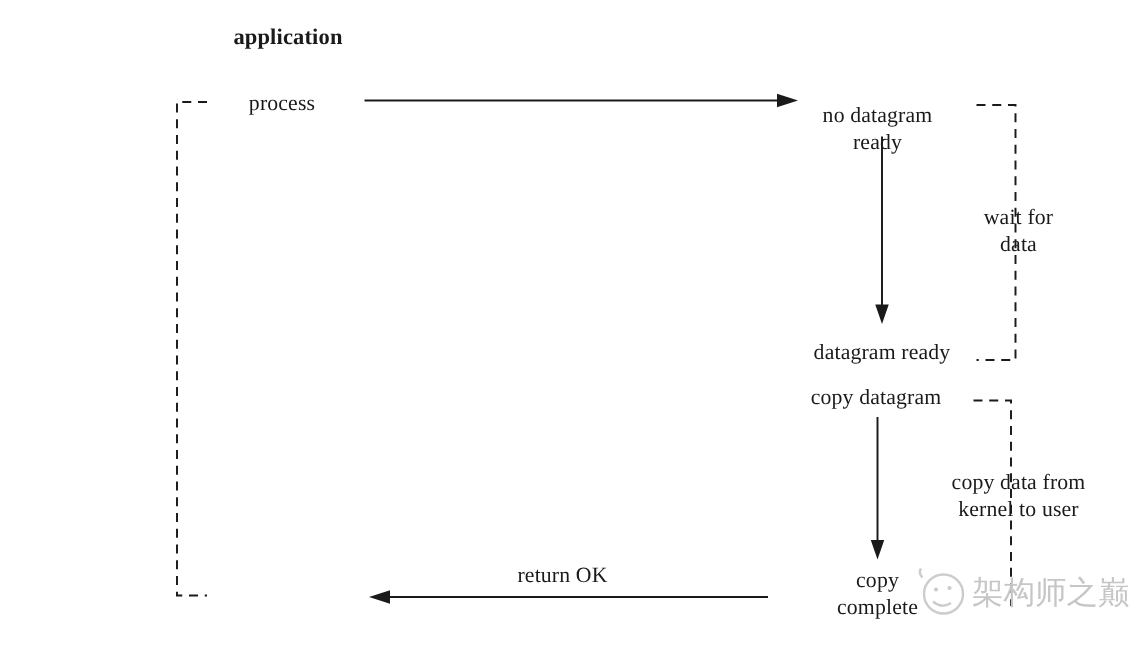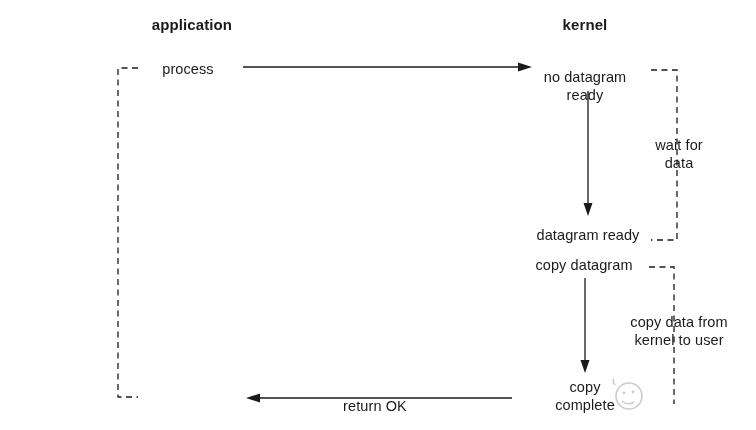--- a/index.html
+++ b/index.html
@@ -5,21 +5,21 @@
   html, body {
     margin: 0;
     padding: 0;
     background: #ffffff;
   }
   #stage {
     position: relative;
     width: 756px;
     height: 430px;
     background: #ffffff;
-    font-family: Liberation Sans, sans-serif;
+    font-family: Liberation Serif, serif;
     color: #1a1a1a;
     overflow: hidden;
   }
   #lines {
     position: absolute;
     left: 0;
     top: 0;
     z-index: 1;
   }
   .lbl {
@@ -39,21 +39,21 @@
   .app-heading      { left: 112px; top: 16px;  width: 160px; }
   .kernel-heading   { left: 505px; top: 16px;  width: 160px; }
   .recvfrom         { left: 138px; top: 60px;  width: 100px; }
   .system-call      { left: 295px; top: 43px;  width: 160px; }
   .no-datagram      { left: 523px; top: 68px;  width: 124px; }
   .wait-for-data    { left: 640px; top: 136px; width: 78px;  }
   .datagram-ready   { left: 518px; top: 226px; width: 140px; }
   .copy-datagram    { left: 514px; top: 256px; width: 140px; }
   .copy-data-from   { left: 616px; top: 313px; width: 126px; }
   .copy-complete    { left: 535px; top: 378px; width: 100px; }
-  .return-ok        { left: 295px; top: 375px; width: 160px; margin-top: 22px; }
+  .return-ok        { left: 295px; top: 375px; width: 160px; }
   .process-datagram { left: 137px; top: 379px; width: 100px; }
   .process-blocks   { left: 8px;   top: 216px; width: 150px; }
   .watermark-text {
     position: absolute;
     z-index: 3;
     left: 648px;
     top: 381px;
     font-size: 21px;
     line-height: 28px;
     color: #c6c6c6;
@@ -97,31 +97,31 @@
     <g stroke="#cccccc" fill="none" stroke-width="1.6">
       <circle cx="629" cy="396" r="13"></circle>
       <circle cx="624" cy="393" r="1.4" fill="#cccccc" stroke="none"></circle>
       <circle cx="633" cy="392" r="1.4" fill="#cccccc" stroke="none"></circle>
       <path d="M622 401 q6 5 12 1"></path>
       <path d="M615 385 q-3 -3 -1 -6"></path>
     </g>
   </svg>
 
   <div class="lbl heading app-heading">application</div>
-  <div class="lbl heading kernel-heading">kernel</div>
 
   <div class="lbl recvfrom">process</div>
 
   <div class="lbl no-datagram">no datagram
 ready</div>
   <div class="lbl datagram-ready">datagram ready</div>
   <div class="lbl copy-datagram">copy datagram</div>
   <div class="lbl copy-complete">copy
 complete</div>
 
   <div class="lbl return-ok">return OK</div>
   <div class="lbl wait-for-data">wait for
 data</div>
   <div class="lbl copy-data-from">copy data from
 kernel to user</div>
 
+  <div class="watermark-text">架构师之巅</div>
 
 </div>
 
 </body></html>

